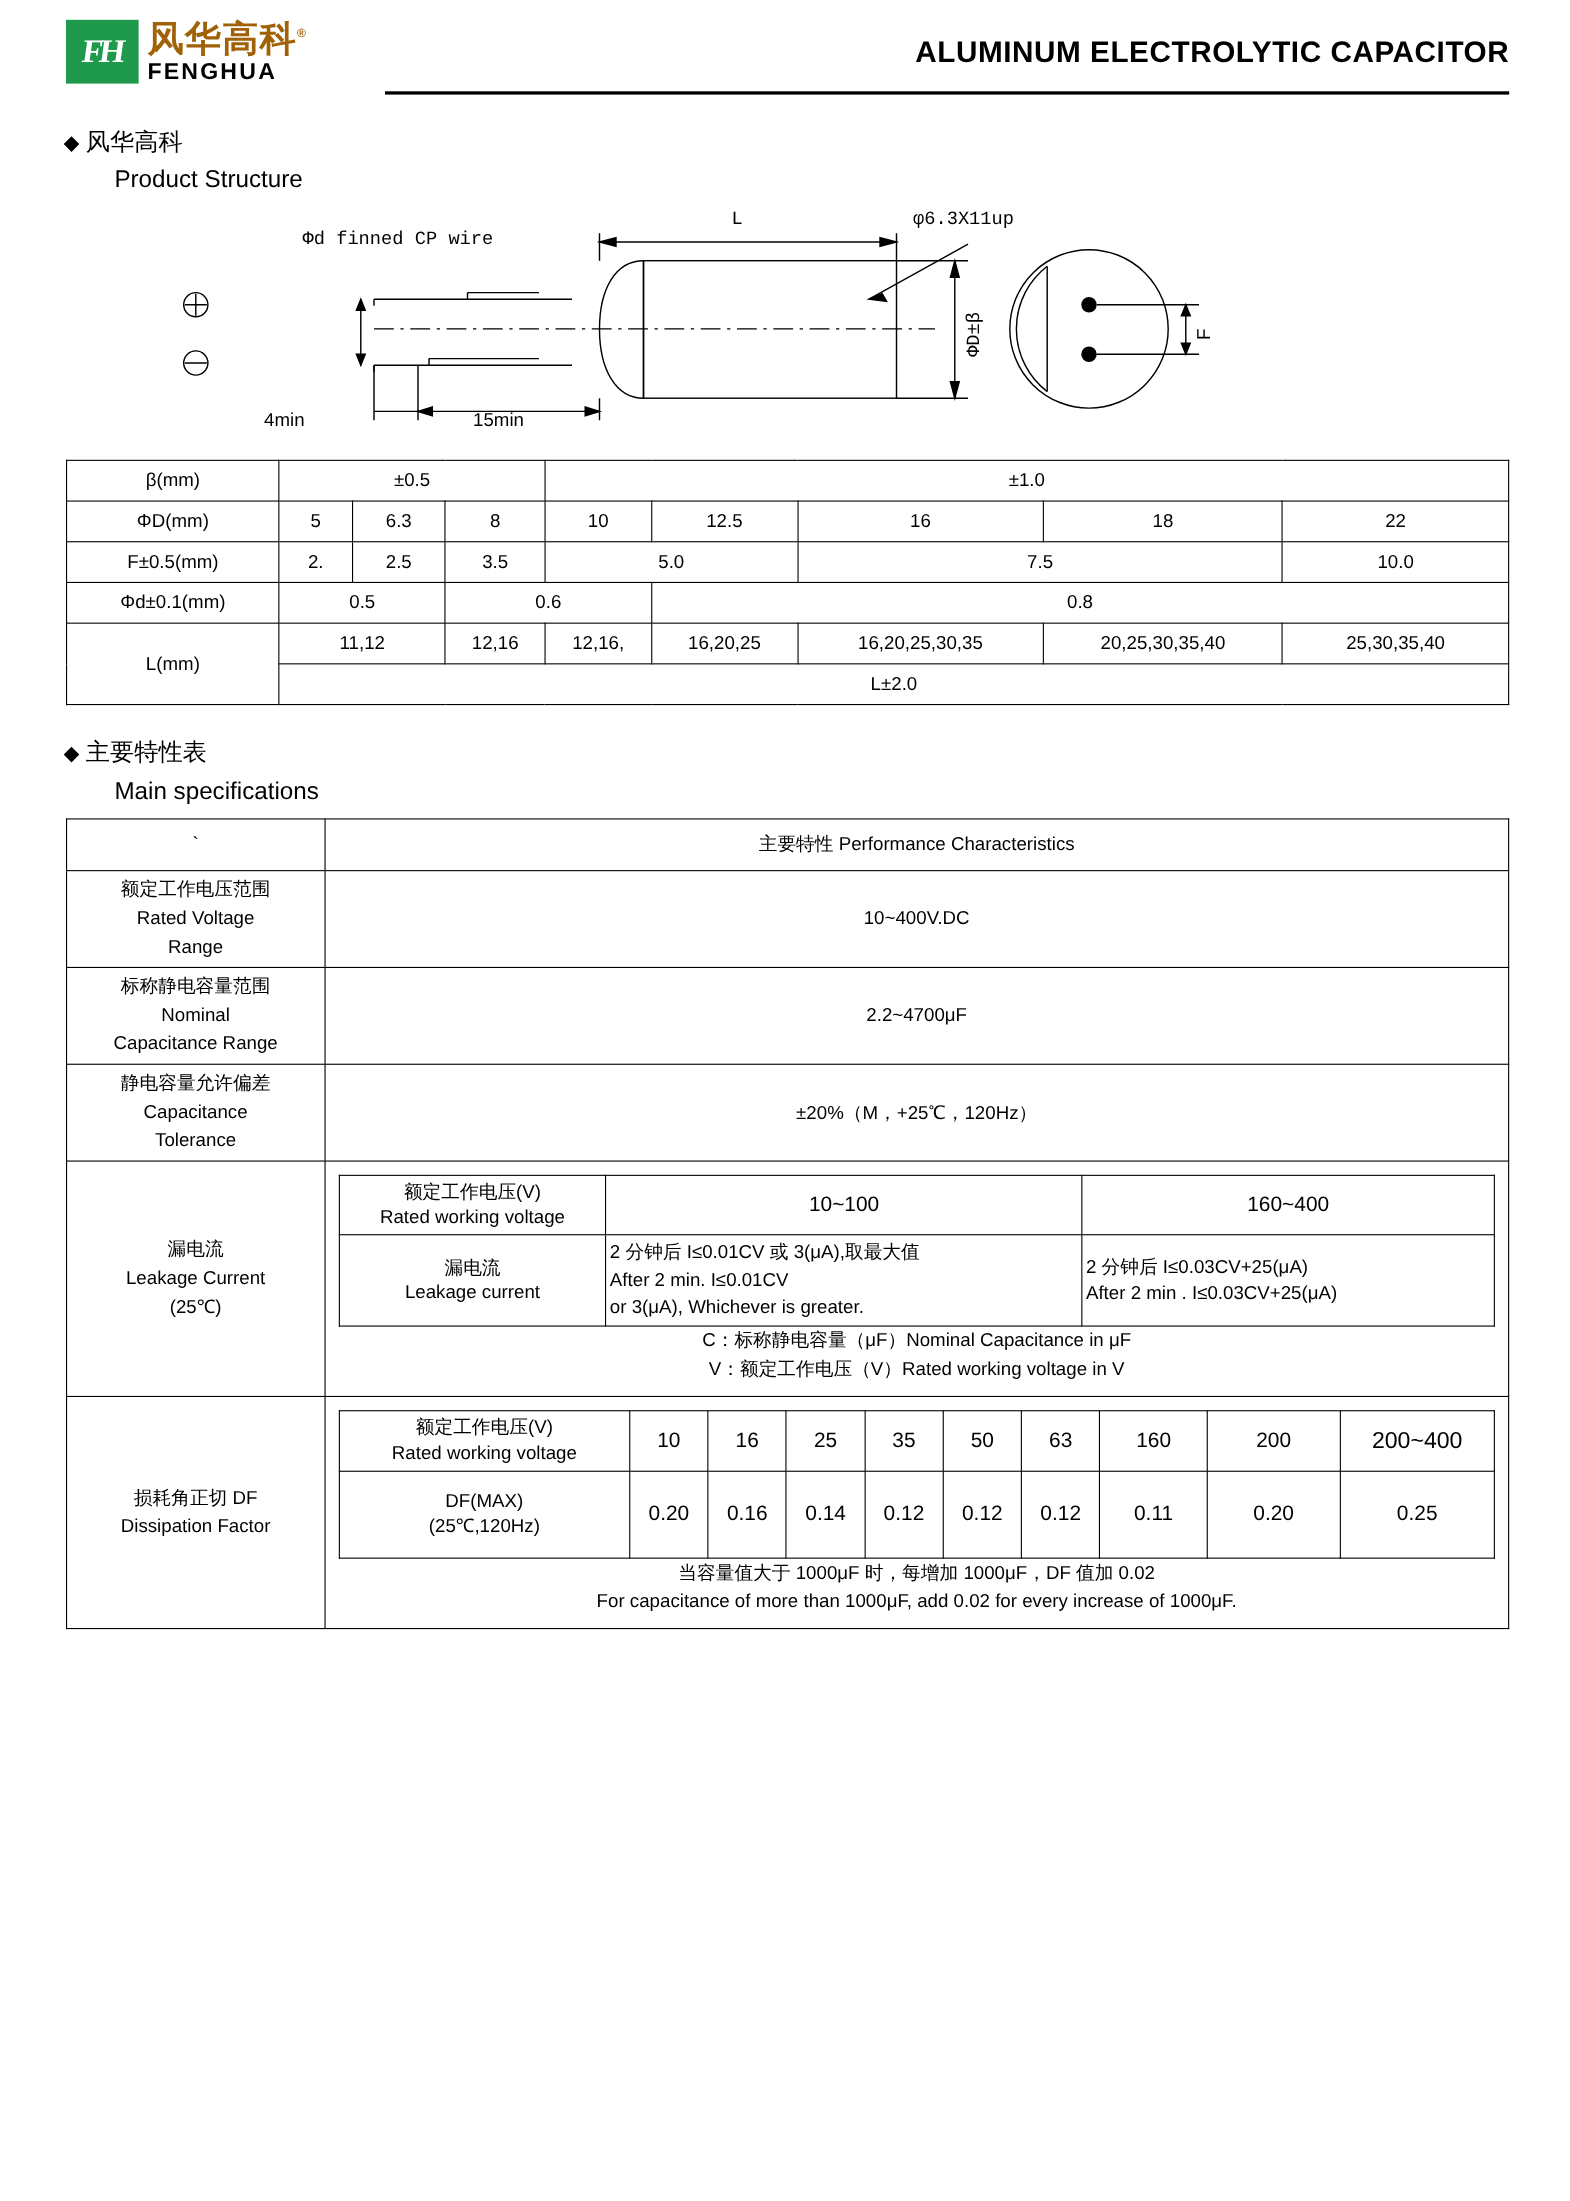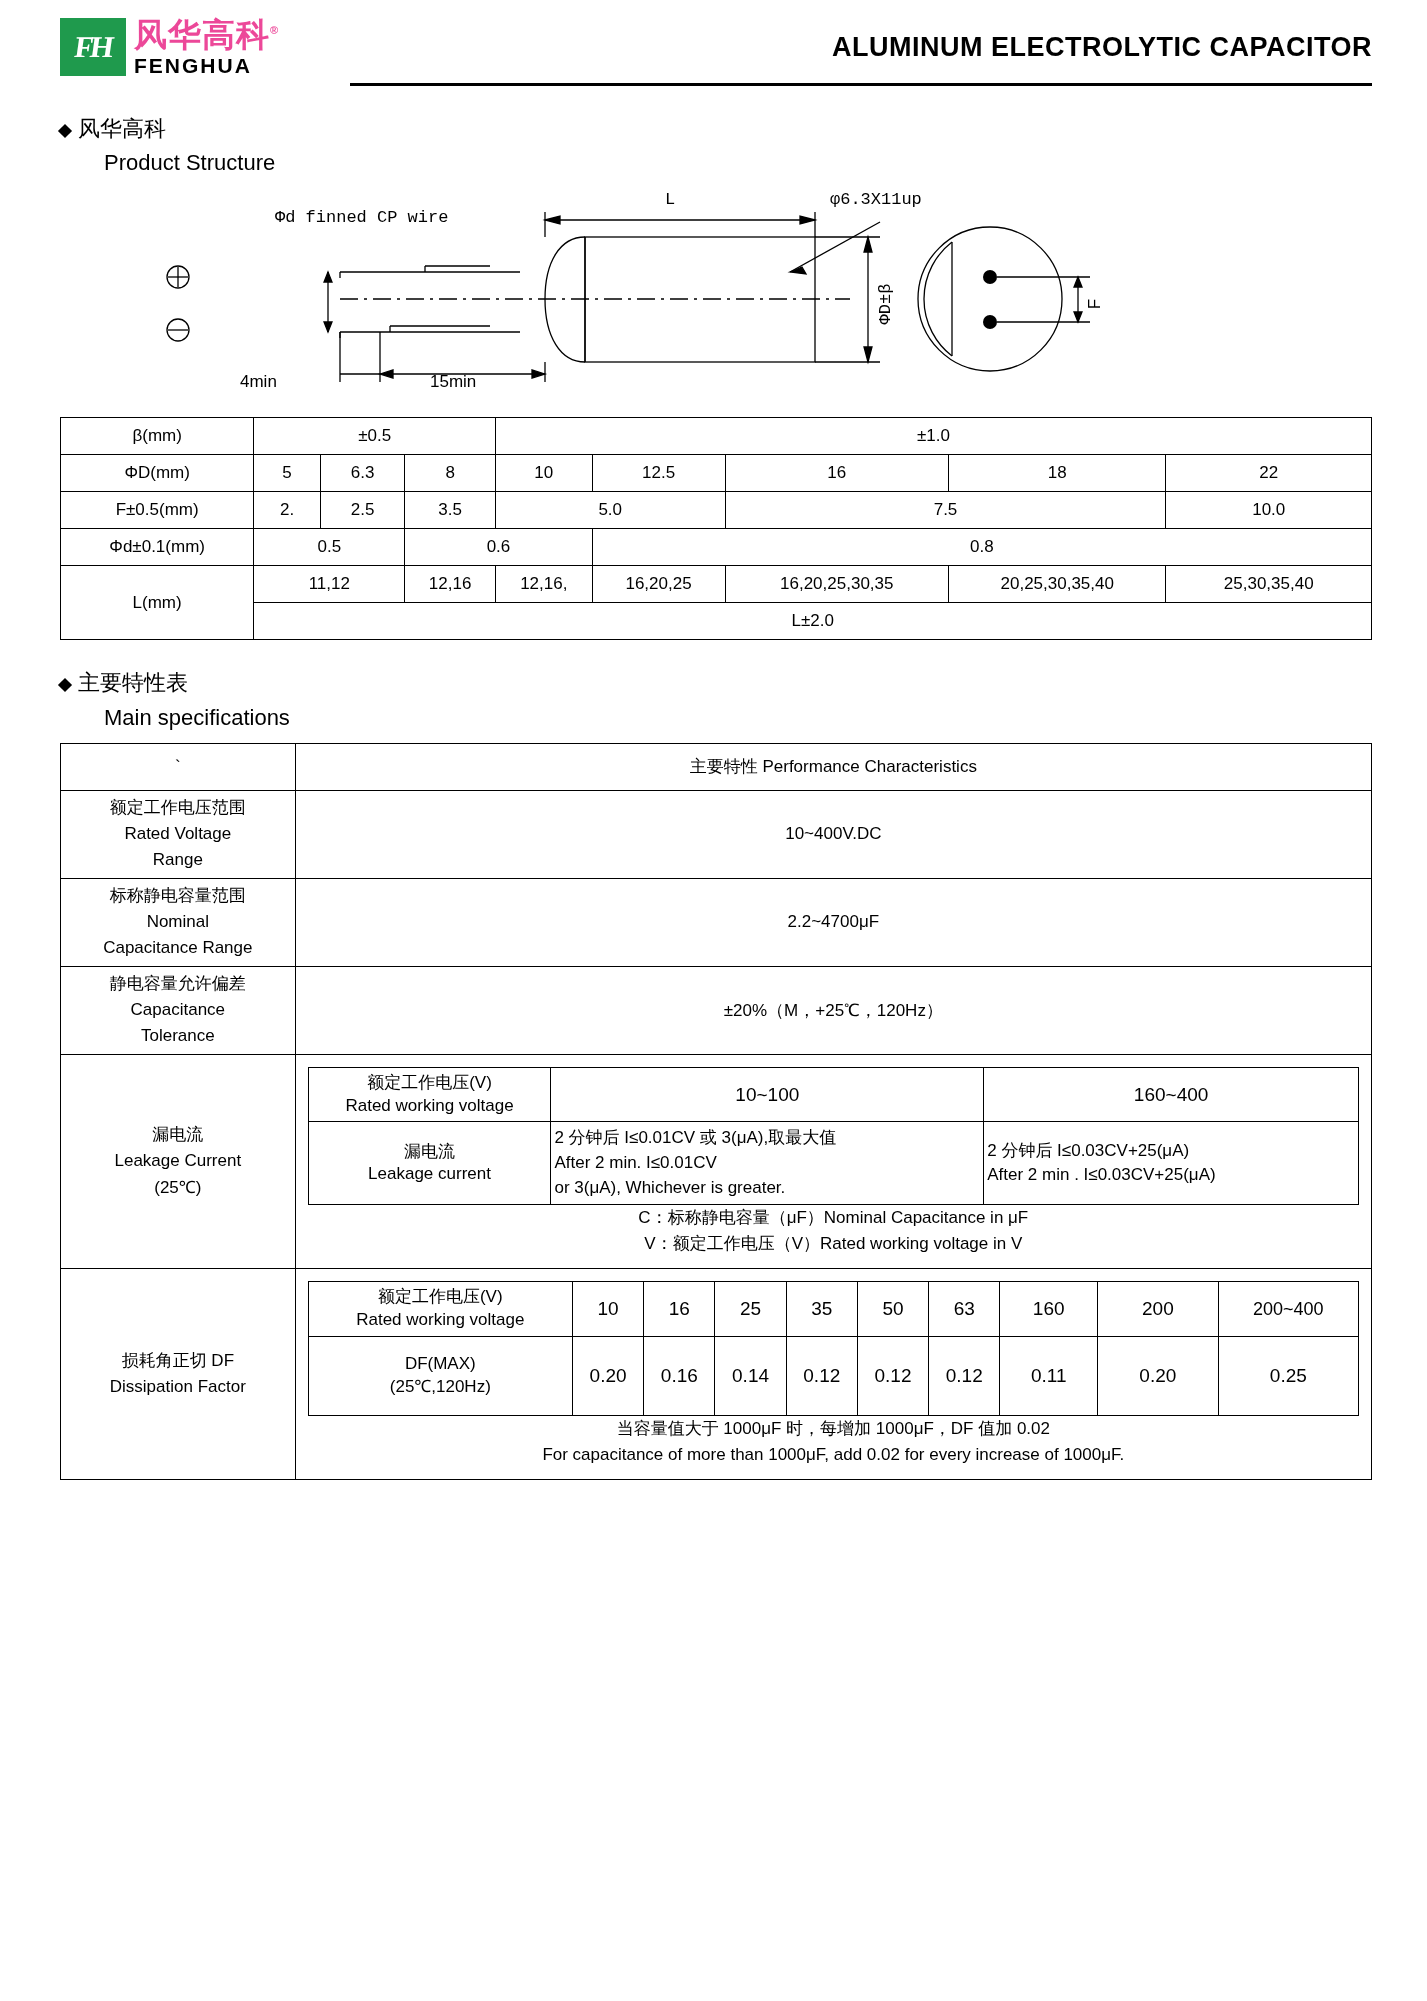--- a/index.html
+++ b/index.html
@@ -55,21 +55,21 @@
     margin-left: 8px;
     display: flex;
     flex-direction: column;
     justify-content: center;
   }
   .logo-cn {
     font-size: 33px;
     font-weight: bold;
     letter-spacing: 1px;
     line-height: 1.05;
-    color: #ec4899;
+    color: #a16207;
   }
   .logo-en {
     font-size: 21px;
     font-weight: bold;
     letter-spacing: 2px;
     color: #000;
     line-height: 1.1;
     margin-top: 1px;
   }
   .reg-mark {
@@ -483,21 +483,21 @@
                     <div>Rated working voltage</div>
                   </td>
                   <td style="font-size:19px">10</td>
                   <td style="font-size:19px">16</td>
                   <td style="font-size:19px">25</td>
                   <td style="font-size:19px">35</td>
                   <td style="font-size:19px">50</td>
                   <td style="font-size:19px">63</td>
                   <td style="font-size:19px">160</td>
                   <td style="font-size:19px">200</td>
-                  <td style="font-size:18px">200~400</td>
+                  <td style="font-size:21px">200~400</td>
                 </tr>
                 <tr>
                   <td class="two-line" style="height:70px">
                     <div>DF(MAX)</div>
                     <div>(25℃,120Hz)</div>
                   </td>
                   <td style="font-size:19px">0.20</td>
                   <td style="font-size:19px">0.16</td>
                   <td style="font-size:19px">0.14</td>
                   <td style="font-size:19px">0.12</td>

